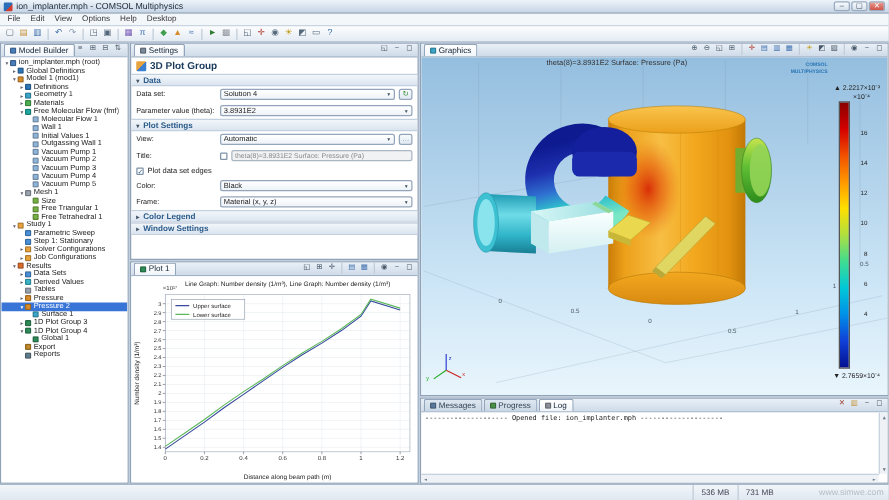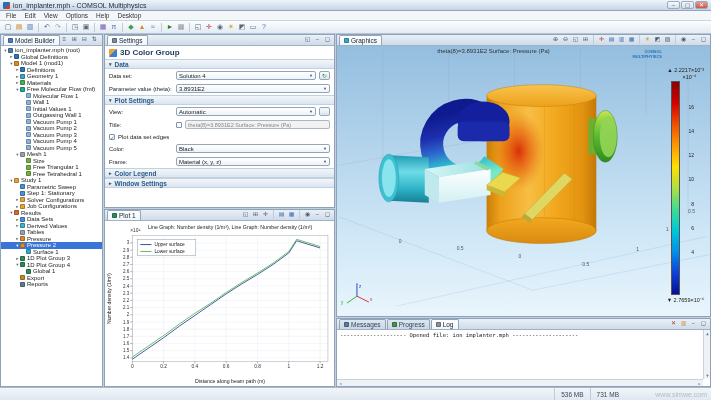--- a/index.html
+++ b/index.html
@@ -375,21 +375,21 @@
           <span>Settings</span>
         </div>
         <div class="tab-icons">
             <span class="icn" style="color: rgb(74, 90, 106);">◱</span>
             <span class="icn" style="color: rgb(74, 90, 106);">−</span>
             <span class="icn" style="color: rgb(74, 90, 106);">◻</span>
           </div>
       </div>
       <div class="sheader">
         <span class="hicon"></span>
-        <span class="htext">3D Color Group</span>
+        <span class="htext">3D Plot Group</span>
       </div>
       <div class="ssec">
         <span class="tri">▾</span>
         <span>Data</span>
       </div>
       <div class="srow">
         <span class="lbl">Data set:</span>
         <span class="combo">
           <span class="cval">Solution 4</span>
           <span class="carrow">▼</span>

